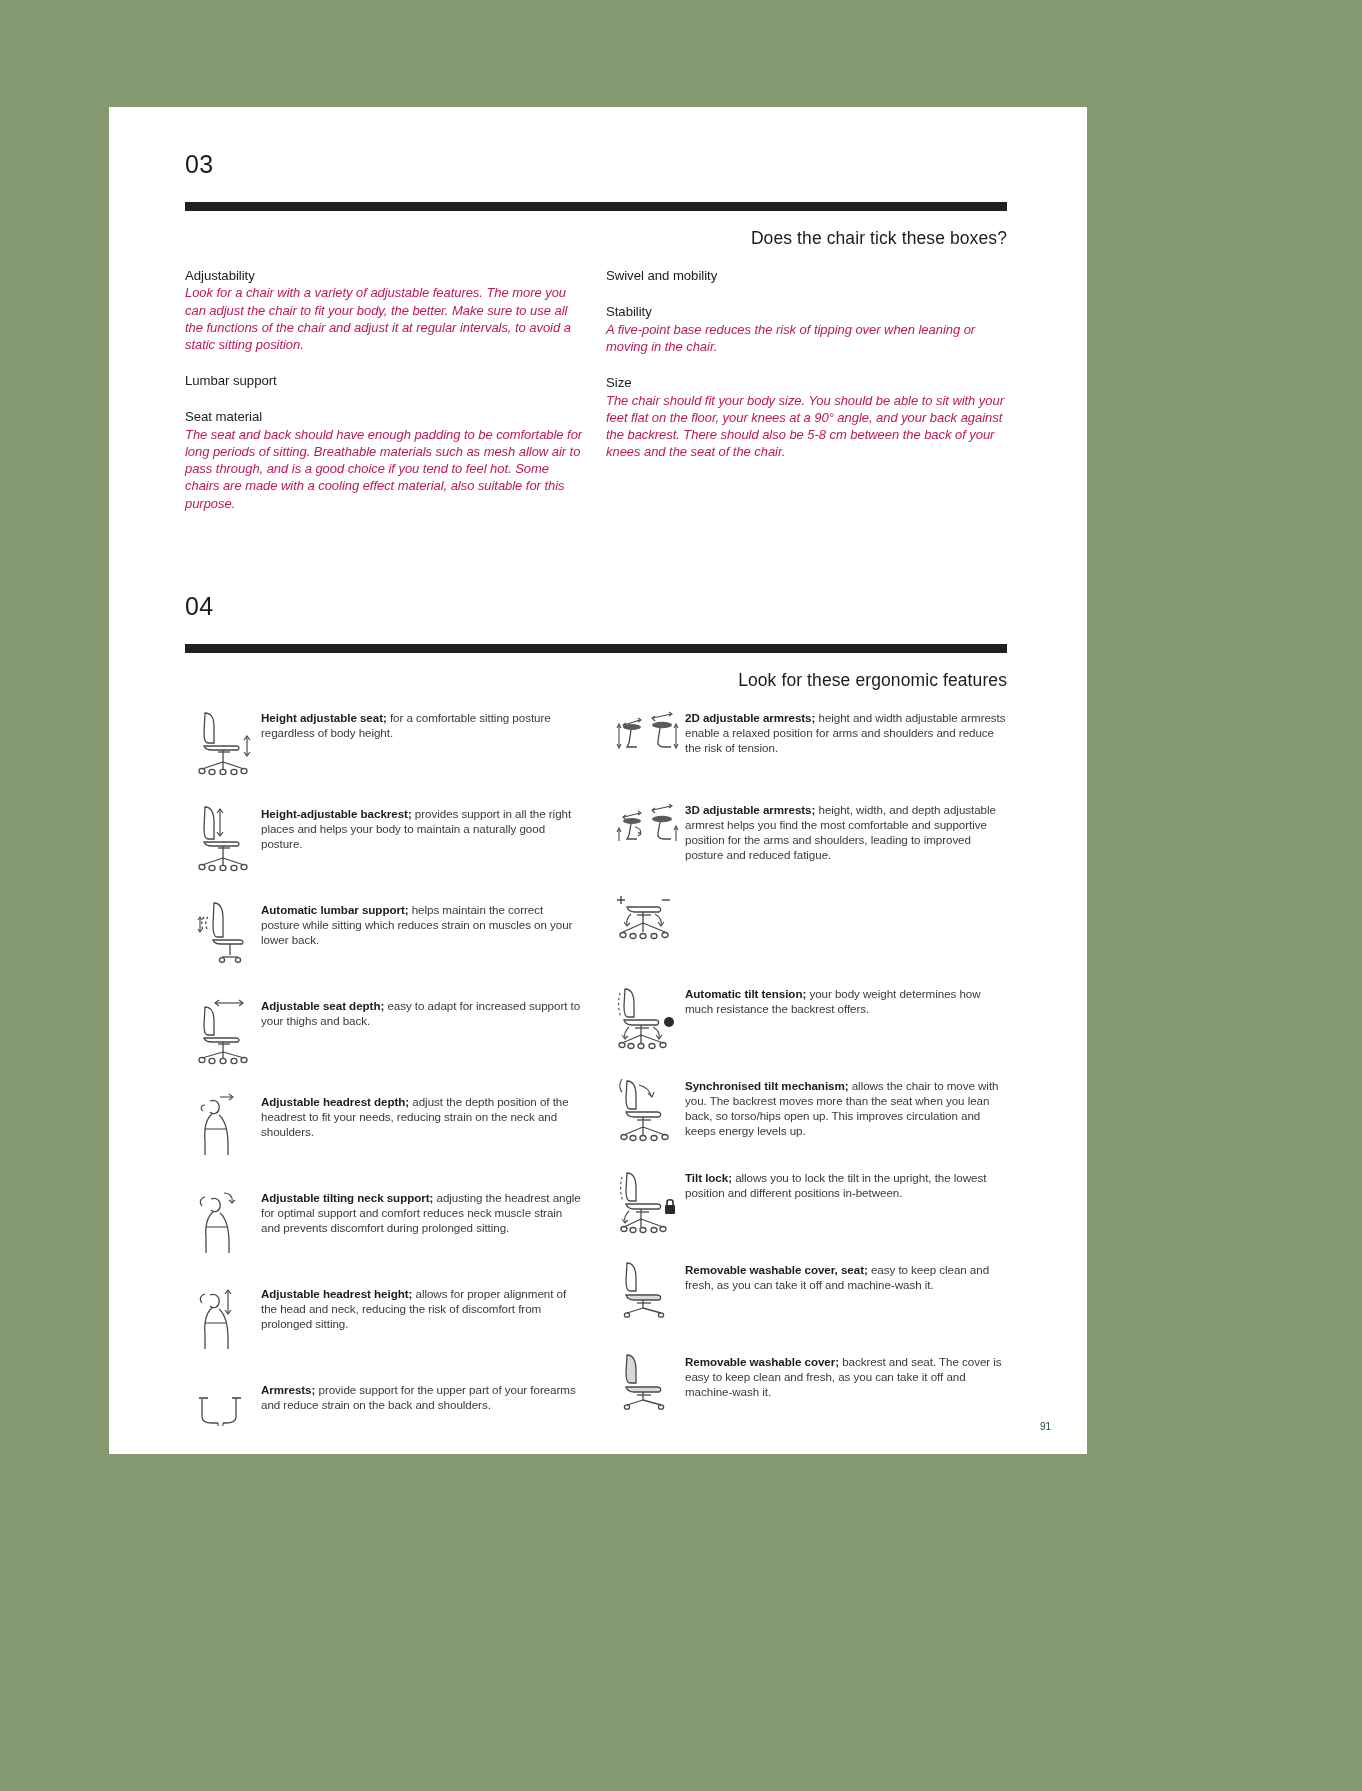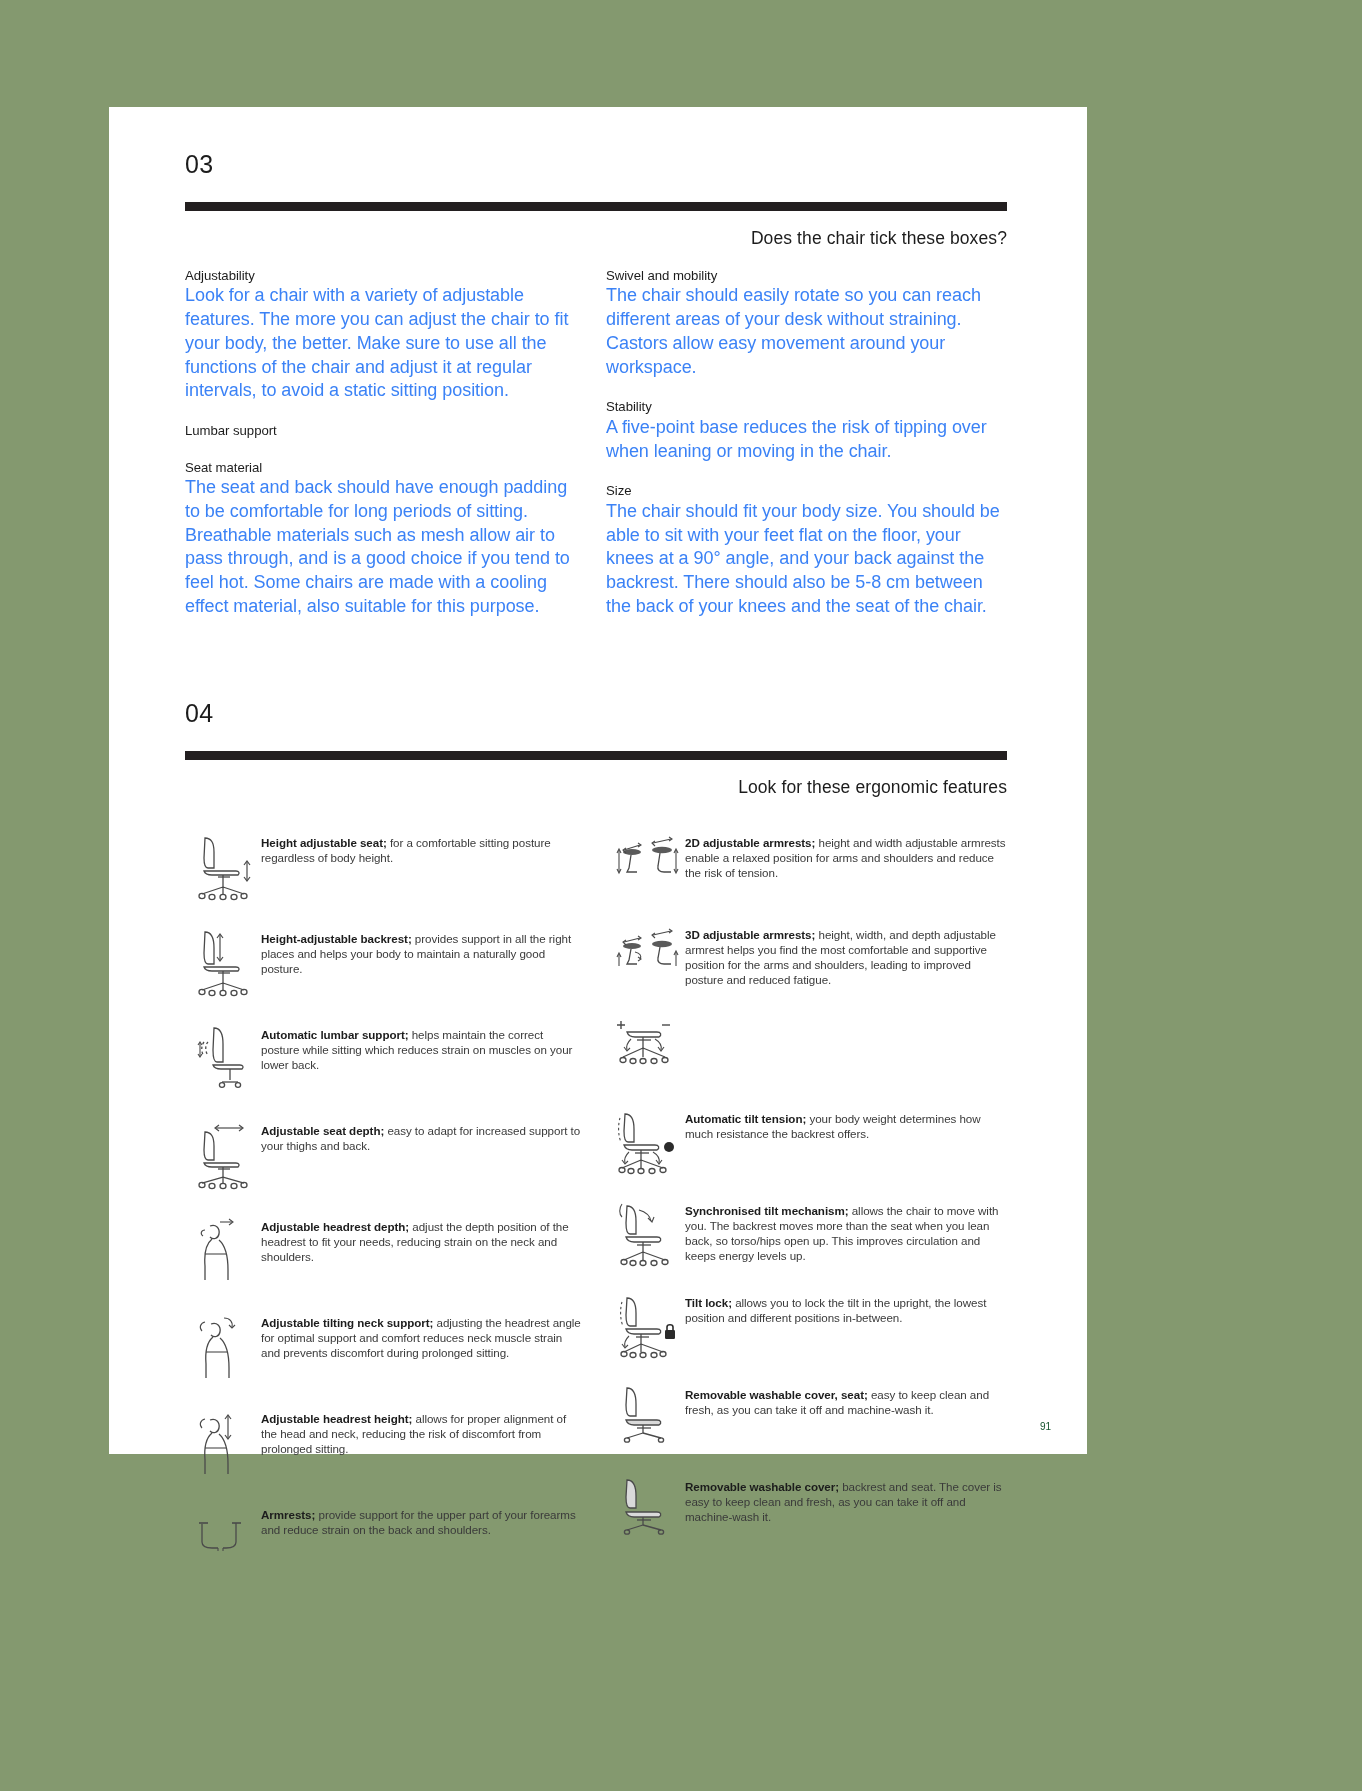--- a/index.html
+++ b/index.html
@@ -60,34 +60,35 @@
   .blk { margin-bottom: 19px; }
   .blk:last-child { margin-bottom: 0; }
   .blk h4 {
     font-size: 13.2px;
     font-weight: normal;
     color: #1c1c1c;
     line-height: 1.32;
     letter-spacing: -0.05px;
   }
   .blk p {
-    font-size: 18px;
+    font-size: 13px;
     font-weight: 400;
-    color: #3b82f6;
+    color: #be185d;
     line-height: 1.32;
     letter-spacing: -0.05px;
+    font-style: italic;
   }
 
   
   .sec04 { margin-top: 82px; }
 
   .feat-cols {
     display: flex;
     gap: 26px;
-    margin-top: 30px;
+    margin-top: 12px;
   }
   .feat-col { width: 400px; }
 
   .feat {
     display: flex;
     align-items: flex-start;
     margin-bottom: 20px;
   }
   .feat-icon {
     width: 76px;
@@ -146,21 +147,20 @@
             </div>
             <div class="blk">
               <h4>Seat material</h4>
               <p>The seat and back should have enough padding to be comfortable for long periods of sitting. Breathable materials such as mesh allow air to pass through, and is a good choice if you tend to feel hot. Some chairs are made with a cooling effect material, also suitable for this purpose.</p>
             </div>
           </div>
 
           <div class="col rcol">
             <div class="blk">
               <h4>Swivel and mobility</h4>
-              <p>The chair should easily rotate so you can reach different areas of your desk without straining. Castors allow easy movement around your workspace.</p>
             </div>
             <div class="blk">
               <h4>Stability</h4>
               <p>A five-point base reduces the risk of tipping over when leaning or moving in the chair.</p>
             </div>
             <div class="blk">
               <h4>Size</h4>
               <p>The chair should fit your body size. You should be able to sit with your feet flat on the floor, your knees at a 90° angle, and your back against the backrest. There should also be 5-8 cm between the back of your knees and the seat of the chair.</p>
             </div>
           </div>

